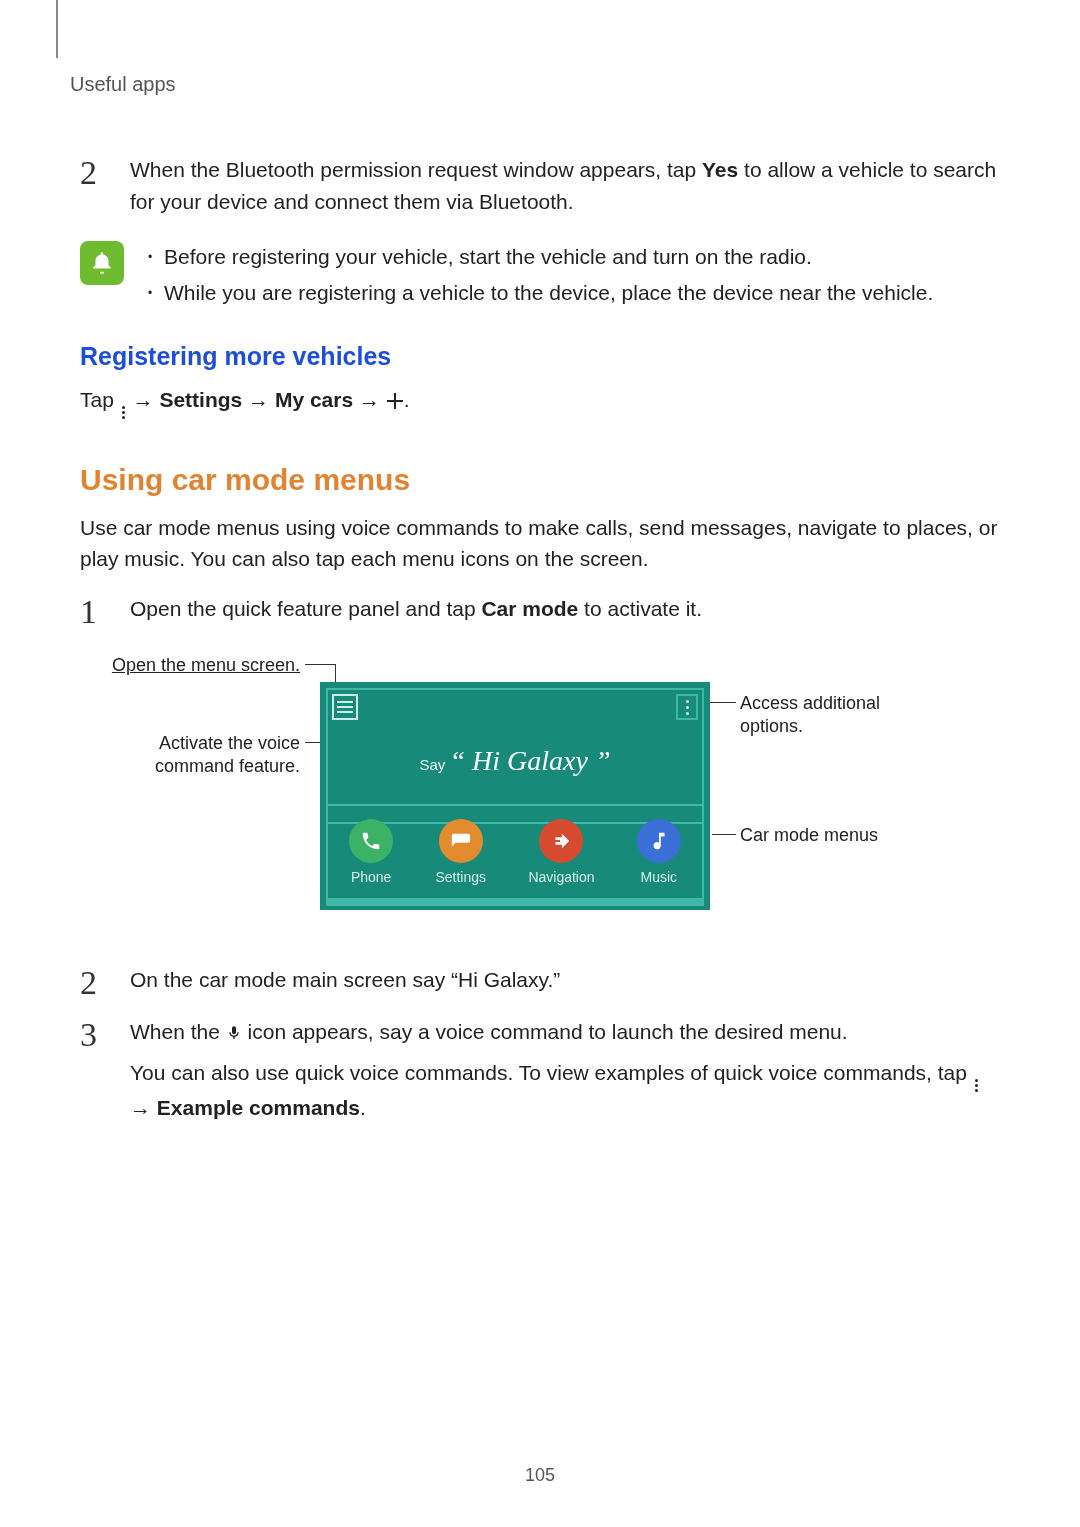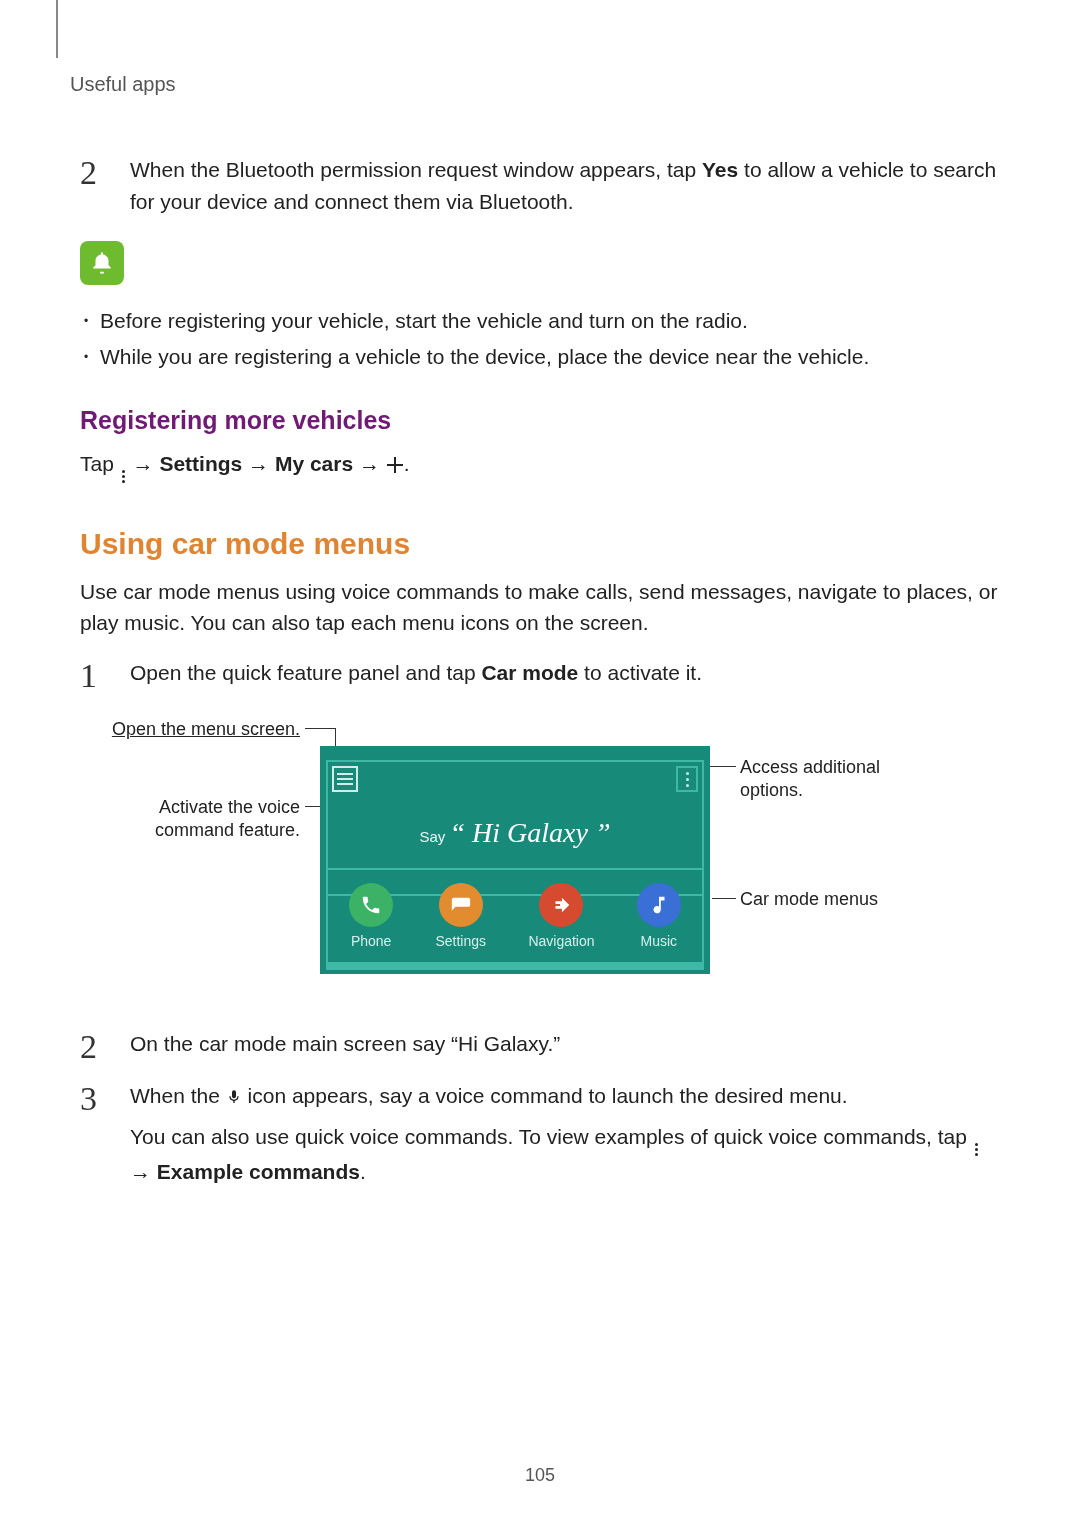--- a/index.html
+++ b/index.html
@@ -46,21 +46,20 @@
     }
     .step-body {
       flex: 1;
     }
     .step-body p { margin-bottom: 10px; }
     b { font-weight: 700; }
     .note-box {
       display: flex;
       gap: 20px;
       margin: 14px 0 26px 0;
-      flex-direction: column;
     }
     .note-icon {
       width: 44px;
       height: 44px;
       background: #6fbb2f;
       border-radius: 8px;
       flex-shrink: 0;
       position: relative;
       display: flex;
       align-items: center;
@@ -80,21 +79,21 @@
       content: "•";
       position: absolute;
       left: 4px;
       top: 7px;
       color: #222;
       font-size: 12px;
     }
     .h3 {
       font-size: 25px;
       font-weight: 700;
-      color: #701a75;
+      color: #1d4ed8;
       margin-top: 26px;
       margin-bottom: 8px;
     }
     .path-line {
       margin-bottom: 34px;
     }
     .h2-orange {
       font-size: 30px;
       font-weight: 700;
       color: #e08432;
@@ -112,21 +111,21 @@
     .panel {
       position: absolute;
       left: 200px;
       top: 28px;
       width: 390px;
       height: 228px;
       background: #178a7a;
     }
     .topbar {
       position: absolute;
-      top: 14px; left: 6px; right: 6px;
+      top: 6px; left: 6px; right: 6px;
       height: 136px;
       border: 2px solid #3fb9a7;
     }
     .menu-btn {
       position: absolute;
       left: 4px; top: 4px;
       width: 26px; height: 26px;
       border: 2px solid #cfeee9;
       display: flex; flex-direction: column; justify-content: center; gap: 3px;
       padding: 3px;

